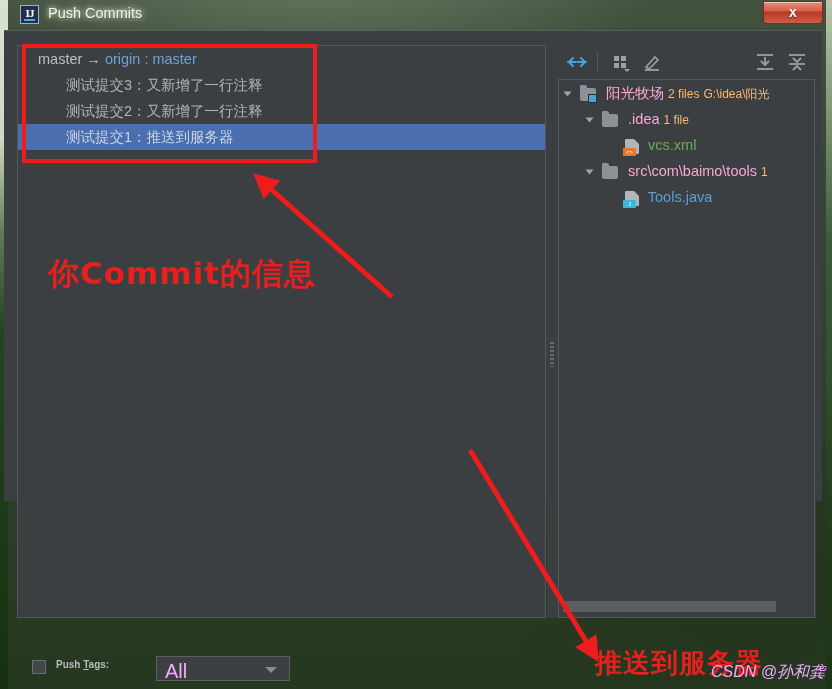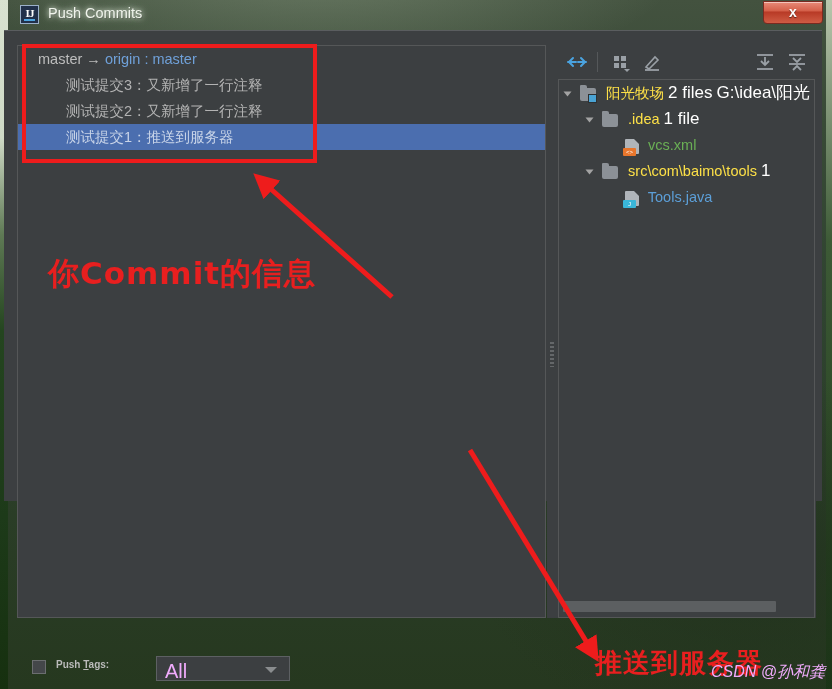--- a/index.html
+++ b/index.html
@@ -217,22 +217,22 @@
     overflow: hidden;
   }
   .tree-row {
     position: relative;
     height: 26px;
     line-height: 26px;
     font-size: 14.5px;
     white-space: nowrap;
     color: #a9b7c6;
   }
-  .tree-label { color: #fde047; }
-  .tree-meta { color: #ffffff; font-size: 17px; }
+  .tree-label { color: #f9a8d4; }
+  .tree-meta { color: #fdba74; font-size: 12px; }
   .tree-green { color: #6aaf55; }
   .tree-blue  { color: #5c9fd8; }
 
   .twisty {
     display: inline-block;
     width: 0; height: 0;
     border-left: 5px solid #a3a3a3;
     border-top: 4px solid transparent;
     border-bottom: 4px solid transparent;
     vertical-align: middle;

